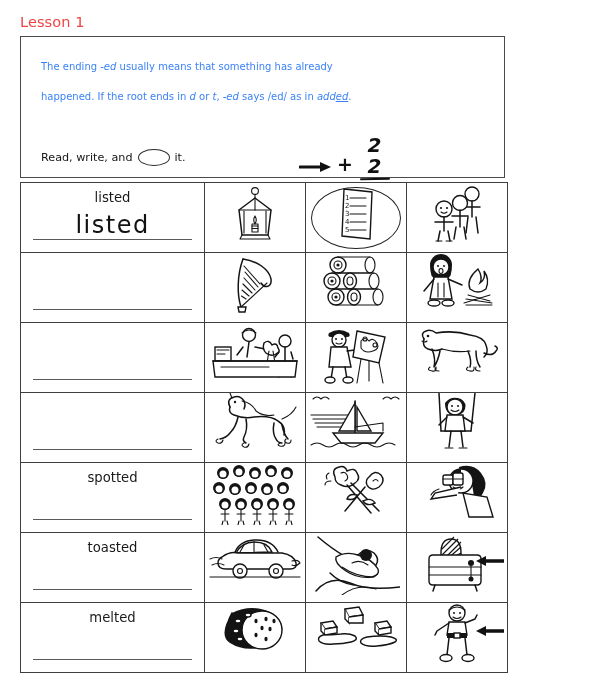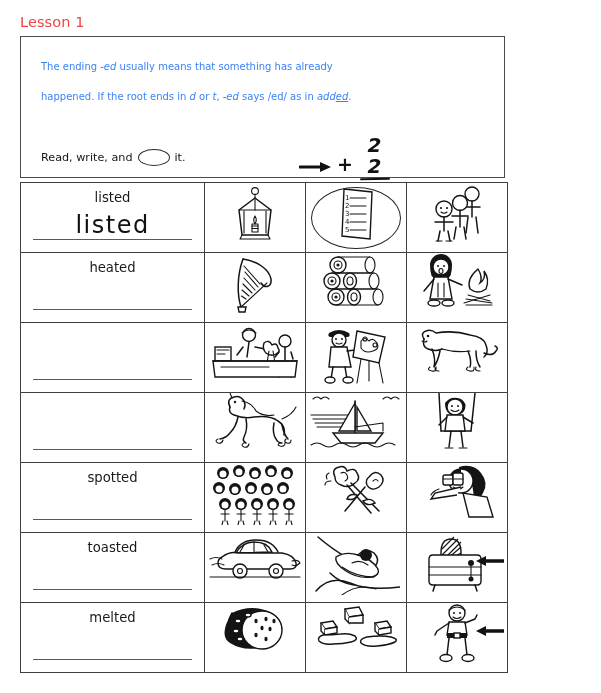--- a/index.html
+++ b/index.html
@@ -297,21 +297,20 @@
             <path d="M20 34 L20 48 M11 39 L29 39 M16 48 L14 58 M24 48 L26 58" class="ln"></path>
             <path d="M12 58 h6 M22 58 h6" class="ln-thin"></path>
           </svg>
         </div>
       </td>
     </tr>
 
     <tr>
       <td class="col-word">
         <div class="word-cell">
-          <div class="word-label">heated</div>
           <div class="handwriting"></div>
           <div class="write-line"></div>
         </div>
       </td>
       <td class="col-pic">
         <div class="pic-cell">
           <svg width="56" height="62" viewBox="0 0 56 62">
             <path d="M16 6 C10 22 10 42 14 54" class="ln"></path>
             <path d="M16 6 C30 8 42 16 44 26 C45 34 38 36 34 30" class="ln"></path>
             <path d="M14 54 L40 30" class="ln-thin"></path>

